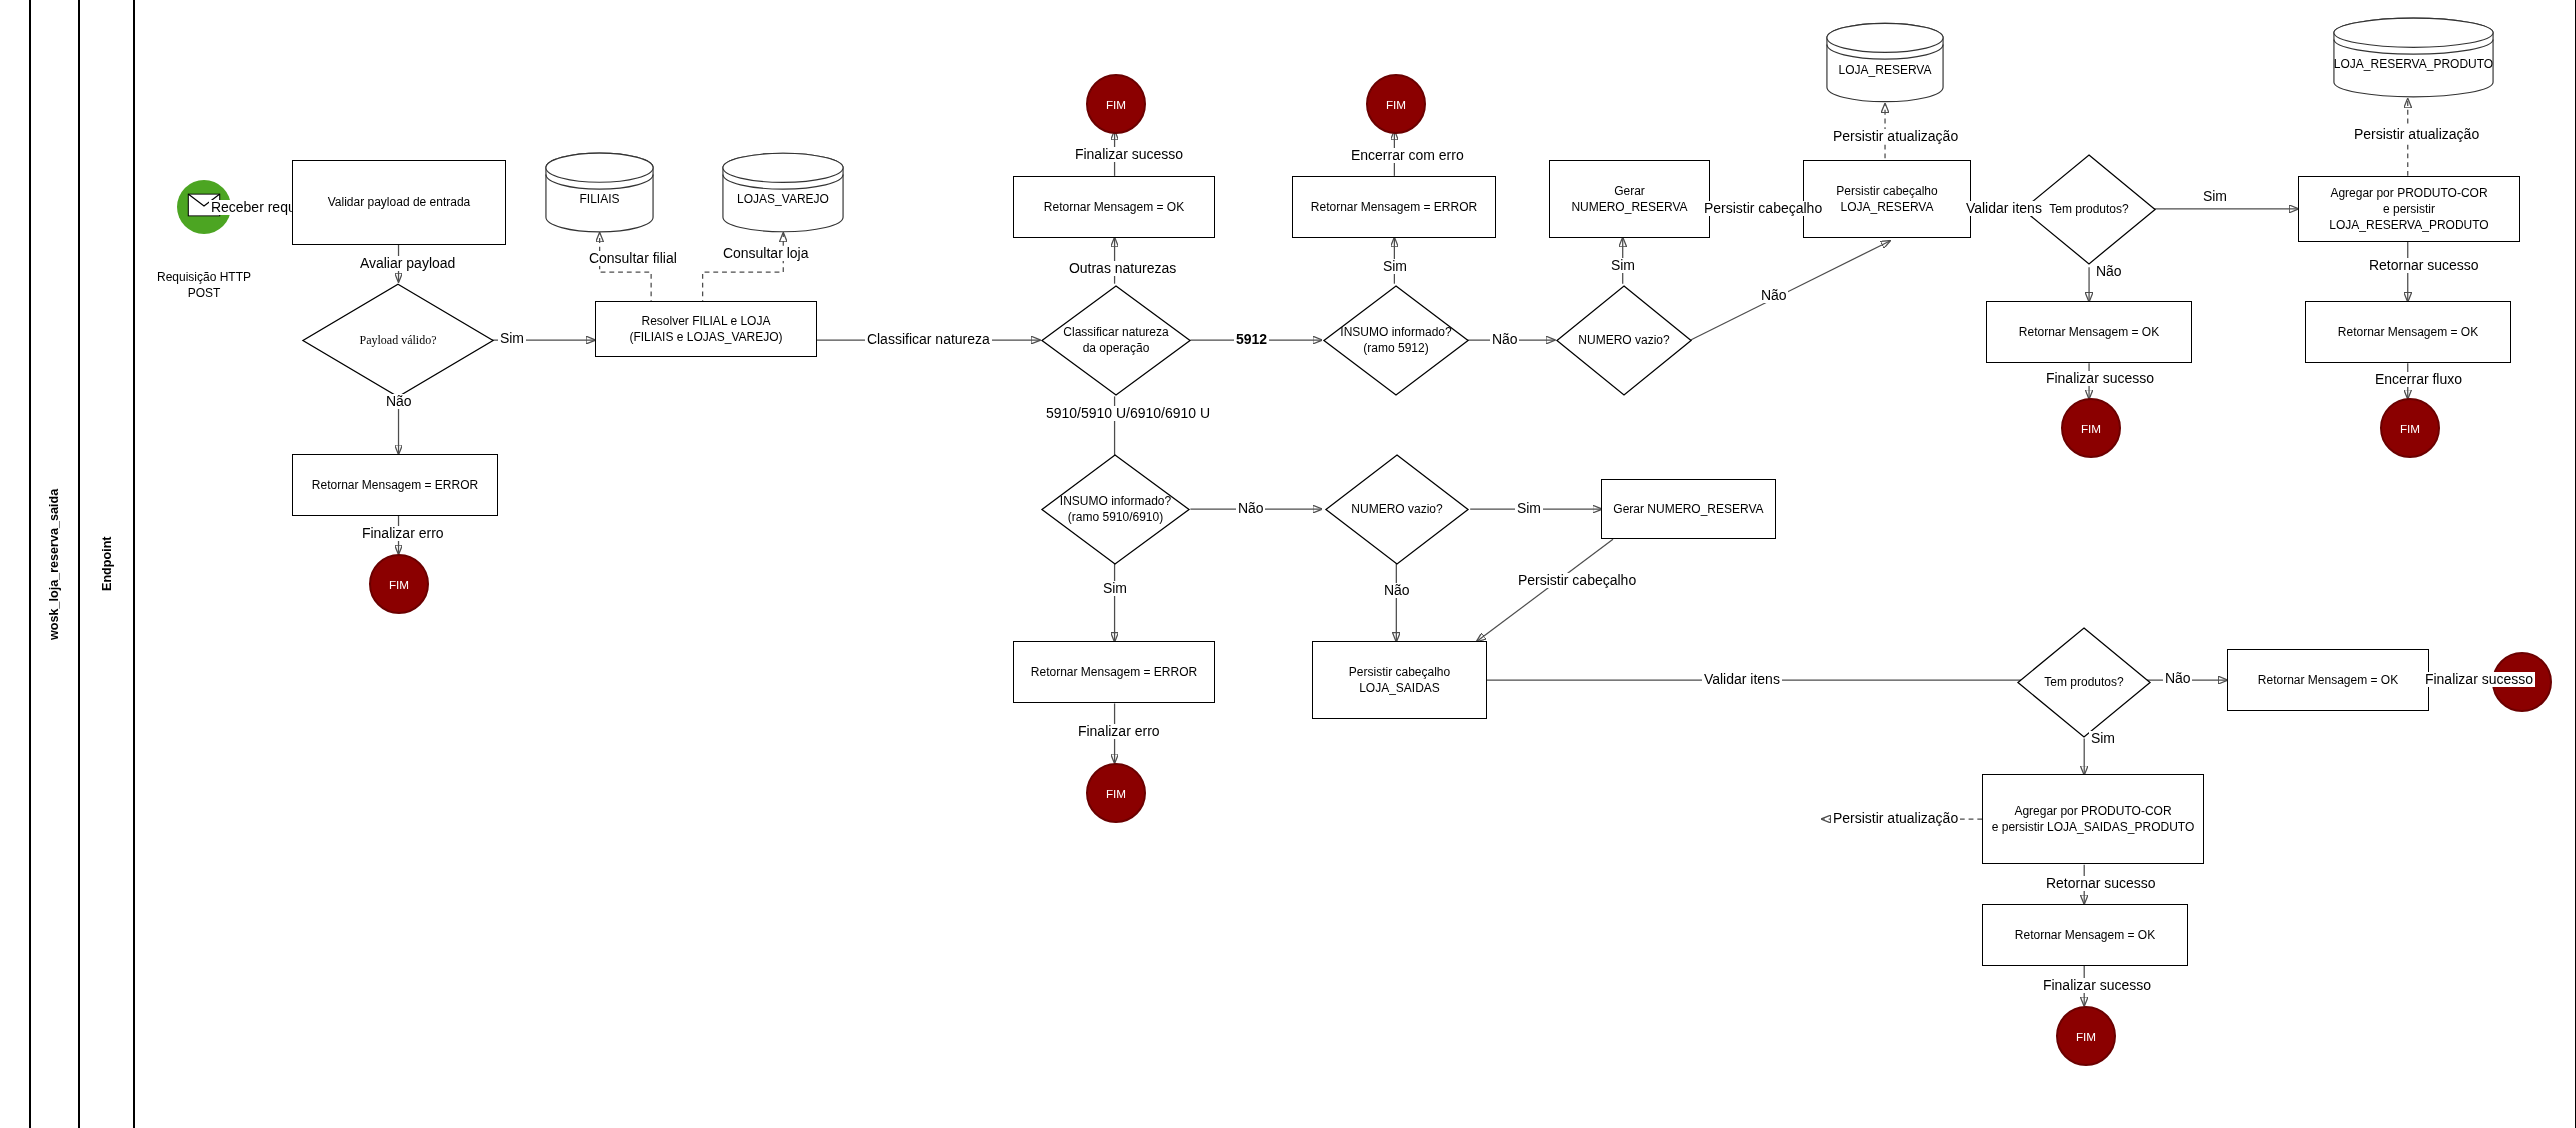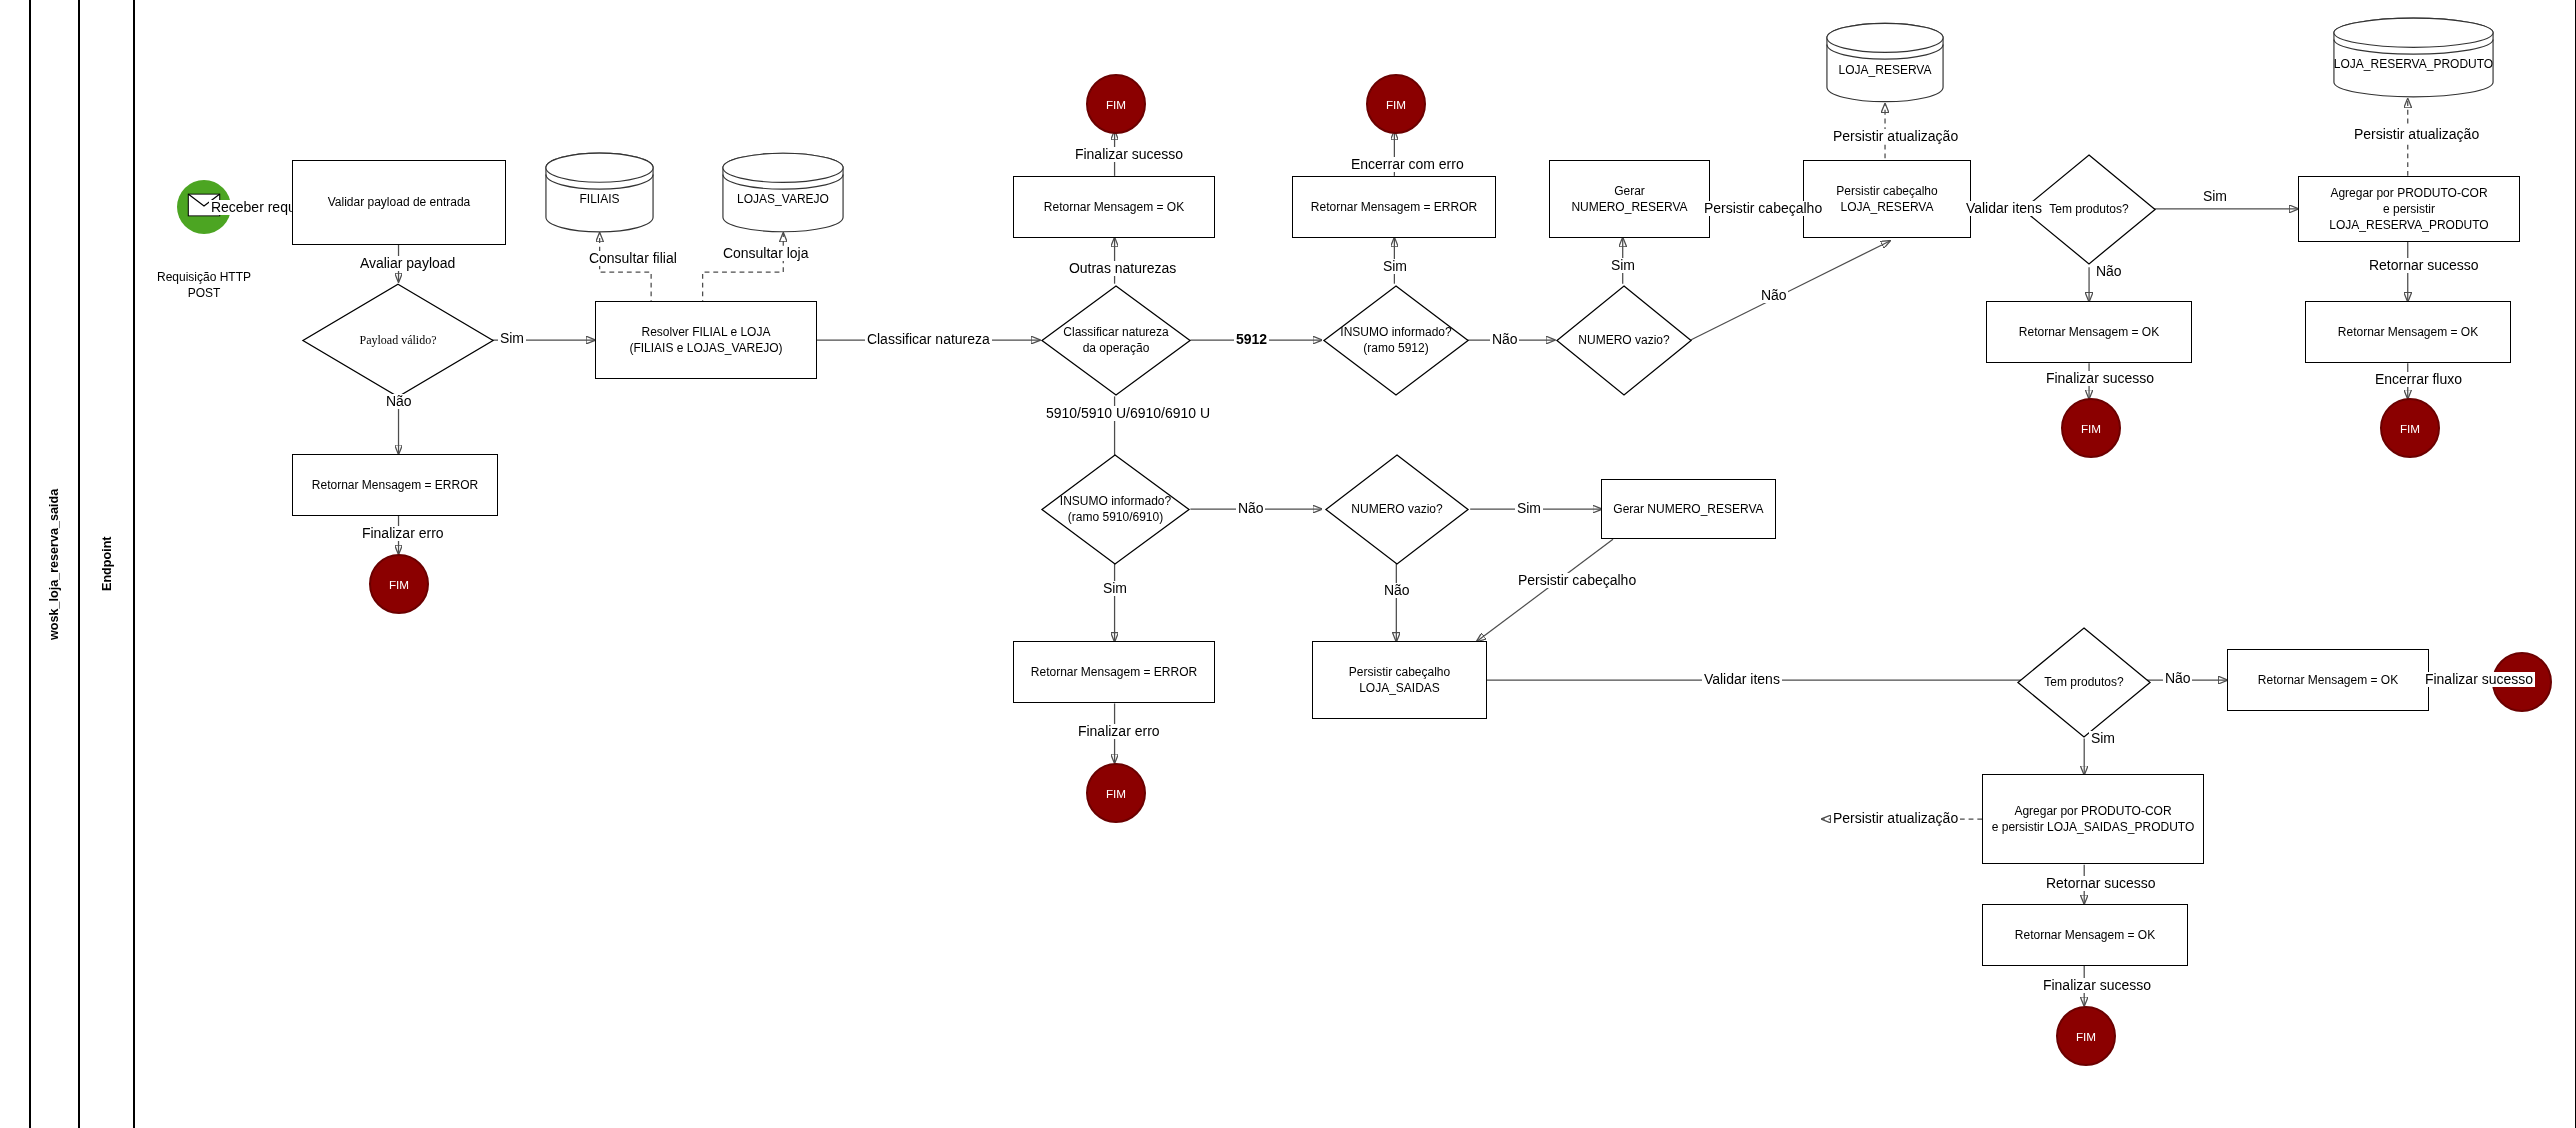--- a/index.html
+++ b/index.html
@@ -158,21 +158,21 @@
   <div class="sublabel" style="left:136px;top:238px;width:136px;margin-top:32px;">Requisição HTTP<br>POST</div>
 
   <div class="node task" style="left:292px;top:160px;width:214px;height:85px;">
     <span>Validar payload de entrada</span>
   </div>
 
   <div class="node task" style="left:292px;top:454px;width:206px;height:62px;">
     <span>Retornar Mensagem = ERROR</span>
   </div>
 
-  <div class="node task" style="left:595px;top:301px;width:222px;height:78px;">
+  <div class="node task" style="left:595px;top:301px;width:222px;height:56px;">
     <span>Resolver FILIAL e LOJA<br>(FILIAIS e LOJAS_VAREJO)</span>
   </div>
 
   <div class="node task" style="left:1013px;top:176px;width:202px;height:62px;">
     <span>Retornar Mensagem = OK</span>
   </div>
 
   <div class="node task" style="left:1292px;top:176px;width:204px;height:62px;">
     <span>Retornar Mensagem = ERROR</span>
   </div>
@@ -354,21 +354,21 @@
   <div class="edgelabel" style="left:587px;top:251px;">Consultar filial</div>
   <div class="edgelabel" style="left:721px;top:246px;">Consultar loja</div>
   <div class="edgelabel" style="left:865px;top:332px;">Classificar natureza</div>
 
   <div class="edgelabel" style="left:1067px;top:261px;">Outras naturezas</div>
   <div class="edgelabel" style="left:1073px;top:147px;">Finalizar sucesso</div>
   <div class="edgelabel" style="left:1234px;top:332px;font-weight:bold;">5912</div>
   <div class="edgelabel" style="left:1044px;top:406px;">5910/5910 U/6910/6910 U</div>
 
   <div class="edgelabel" style="left:1381px;top:259px;">Sim</div>
-  <div class="edgelabel" style="left:1349px;top:157px;text-align:right;">Encerrar com erro</div>
+  <div class="edgelabel" style="left:1349px;top:148px;text-align:right;">Encerrar com erro</div>
   <div class="edgelabel" style="left:1490px;top:332px;">Não</div>
   <div class="edgelabel" style="left:1609px;top:258px;">Sim</div>
   <div class="edgelabel" style="left:1759px;top:288px;">Não</div>
   <div class="edgelabel" style="left:1702px;top:201px;">Persistir cabeçalho</div>
   <div class="edgelabel" style="left:1831px;top:129px;">Persistir atualização</div>
   <div class="edgelabel" style="left:1964px;top:201px;">Validar itens</div>
   <div class="edgelabel" style="left:2201px;top:189px;">Sim</div>
   <div class="edgelabel" style="left:2094px;top:264px;">Não</div>
   <div class="edgelabel" style="left:2044px;top:371px;">Finalizar sucesso</div>
   <div class="edgelabel" style="left:2352px;top:127px;">Persistir atualização</div>

